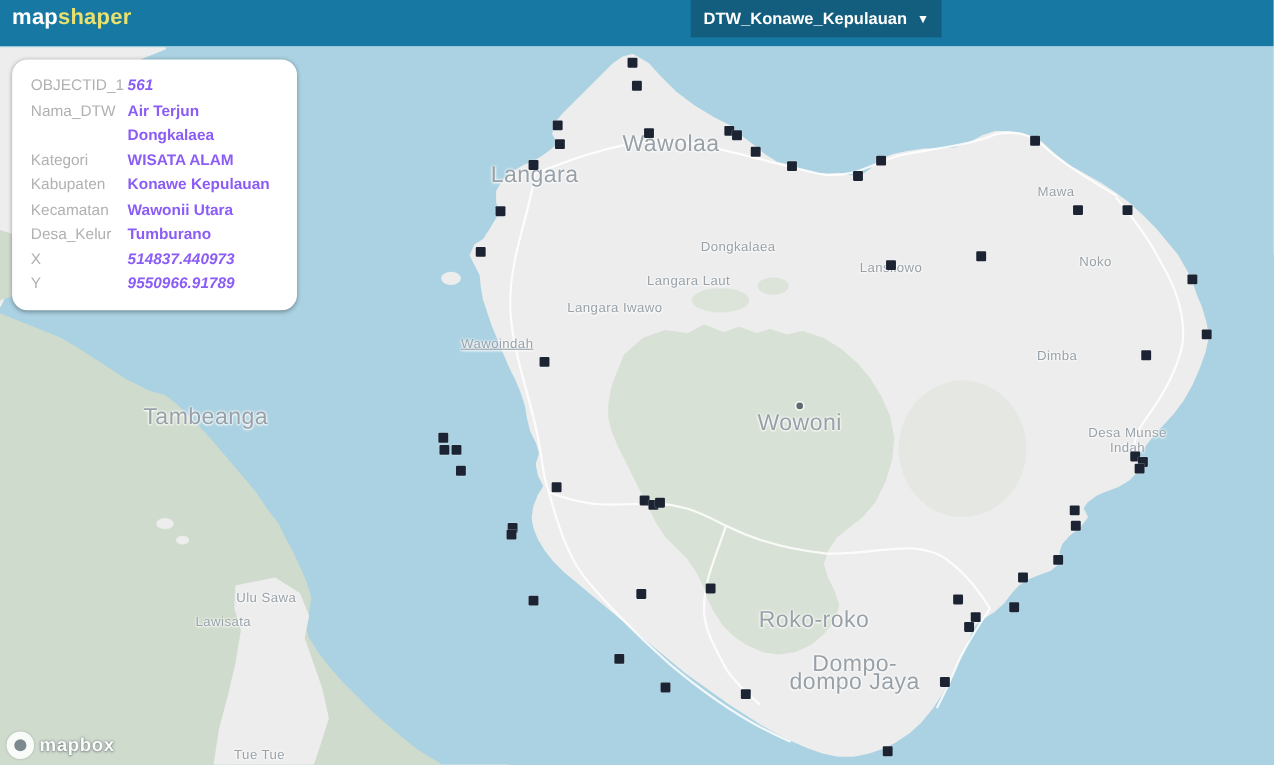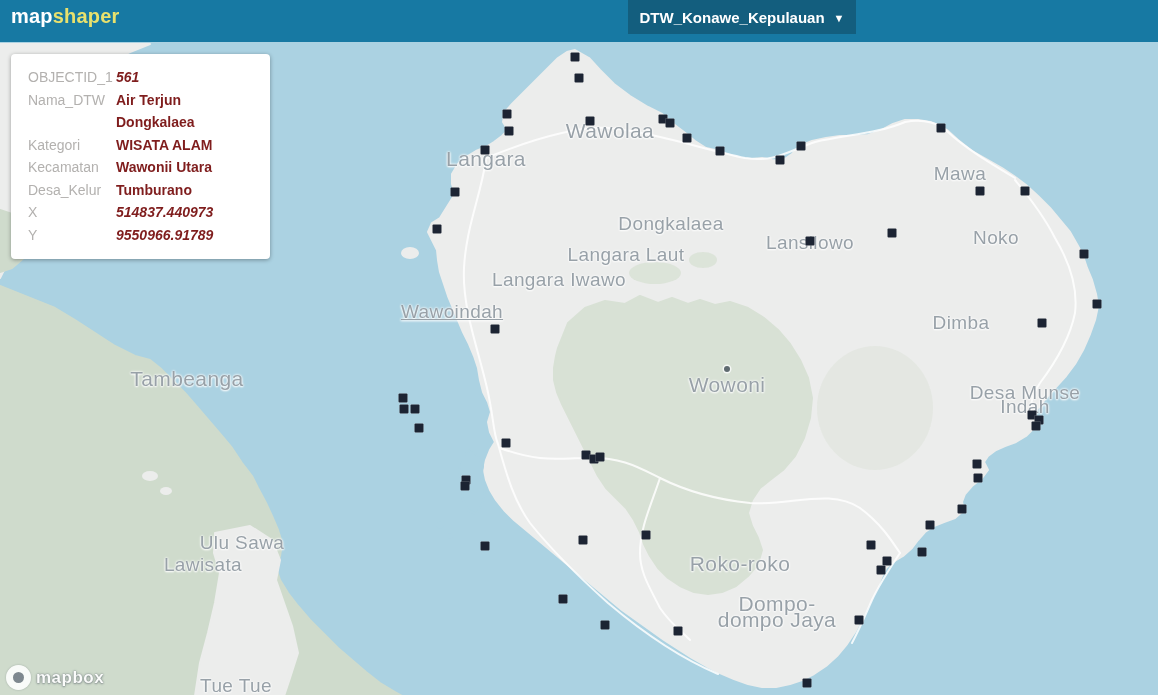--- a/index.html
+++ b/index.html
@@ -10,32 +10,32 @@
   html,body{width:1158px;height:695px;overflow:hidden;font-family:"Liberation Sans",sans-serif}
   .header{position:relative;height:42px;background:var(--bar);z-index:30}
   .logo{position:absolute;left:11px;top:5px;font-size:20px;font-weight:700;letter-spacing:.2px}
   .logo .lm{color:#fff}
   .logo .ls{color:var(--accent)}
   .layer-menu{position:absolute;left:628px;top:0;width:228px;height:34px;background:var(--menu);
     color:#fff;font-weight:700;font-size:15px;display:flex;align-items:center;justify-content:center;gap:9px;cursor:pointer}
   .layer-menu .caret{font-size:11px;position:relative;top:1px}
   .map{position:relative;width:1158px;height:654px;background:var(--water);overflow:hidden}
   .map svg{position:absolute;left:0;top:0}
-  .place-label{position:absolute;transform:translate(-50%,-50%);color:var(--label);font-size:19px;
+  .place-label{position:absolute;transform:translate(-50%,-50%);color:var(--label);font-size:12px;
     letter-spacing:.4px;white-space:pre-line;text-align:center;line-height:14px;
     text-shadow:0 0 2px #fff,0 0 3px #fff,0 1px 2px rgba(255,255,255,.9);pointer-events:none;z-index:5}
   .place-label.major{font-size:21px;line-height:16px}
   .marker{position:absolute;width:9px;height:9px;background:var(--marker);transform:translate(-50%,-50%);
     border-radius:1px;box-shadow:0 0 0 .5px rgba(255,255,255,.28);z-index:8}
   .marker.dot{width:6px;height:6px;border-radius:50%;background:#5f6a70;box-shadow:0 0 0 1.5px rgba(255,255,255,.75)}
-  .popup{position:absolute;left:11px;top:12px;width:259px;background:#fff;border-radius:4px;
+  .popup{position:absolute;left:11px;top:12px;width:259px;background:#fff;border-radius:14px;
     box-shadow:0 1px 4px rgba(0,0,0,.35);padding:12px 12px 13px 17px;z-index:20}
   .prow{display:flex;font-size:14px;line-height:22.5px}
   .pk{width:88px;color:#b3b1af;flex:none}
-  .pv{color:#7f1d1d;font-weight:600}
+  .pv{color:#8b5cf6;font-weight:600}
   .pv.it{font-style:italic}
   .mapbox{position:absolute;left:6px;bottom:6px;display:flex;align-items:center;gap:5px;opacity:.92;z-index:10}
   .mb-circle{width:25px;height:25px;border-radius:50%;background:rgba(255,255,255,.95);
     display:flex;align-items:center;justify-content:center;box-shadow:0 0 2px rgba(100,110,115,.5)}
   .mb-pin{width:11px;height:11px;border-radius:50%;background:#78828a}
   .mb-text{font-size:17px;font-weight:700;letter-spacing:.5px;color:#fff;
     text-shadow:0 0 1px rgba(100,110,115,.95),0 0 3px rgba(100,110,115,.6),0 1px 2px rgba(100,110,115,.55)}
   .bottom-bar{height:7px;background:#f0f1f0;border-top:1px solid #b2babc}
 </style>
 </head>
@@ -167,20 +167,24 @@
         </div>
         <div class="prow">
           <span class="pk">Nama_DTW</span>
           <span class="pv">Air Terjun Dongkalaea</span>
         </div>
         <div class="prow">
           <span class="pk">Kategori</span>
           <span class="pv">WISATA ALAM</span>
         </div>
         <div class="prow">
+          <span class="pk">Kabupaten</span>
+          <span class="pv">Konawe Kepulauan</span>
+        </div>
+        <div class="prow">
           <span class="pk">Kecamatan</span>
           <span class="pv">Wawonii Utara</span>
         </div>
         <div class="prow">
           <span class="pk">Desa_Kelur</span>
           <span class="pv">Tumburano</span>
         </div>
         <div class="prow">
           <span class="pk">X</span>
           <span class="pv it">514837.440973</span>

